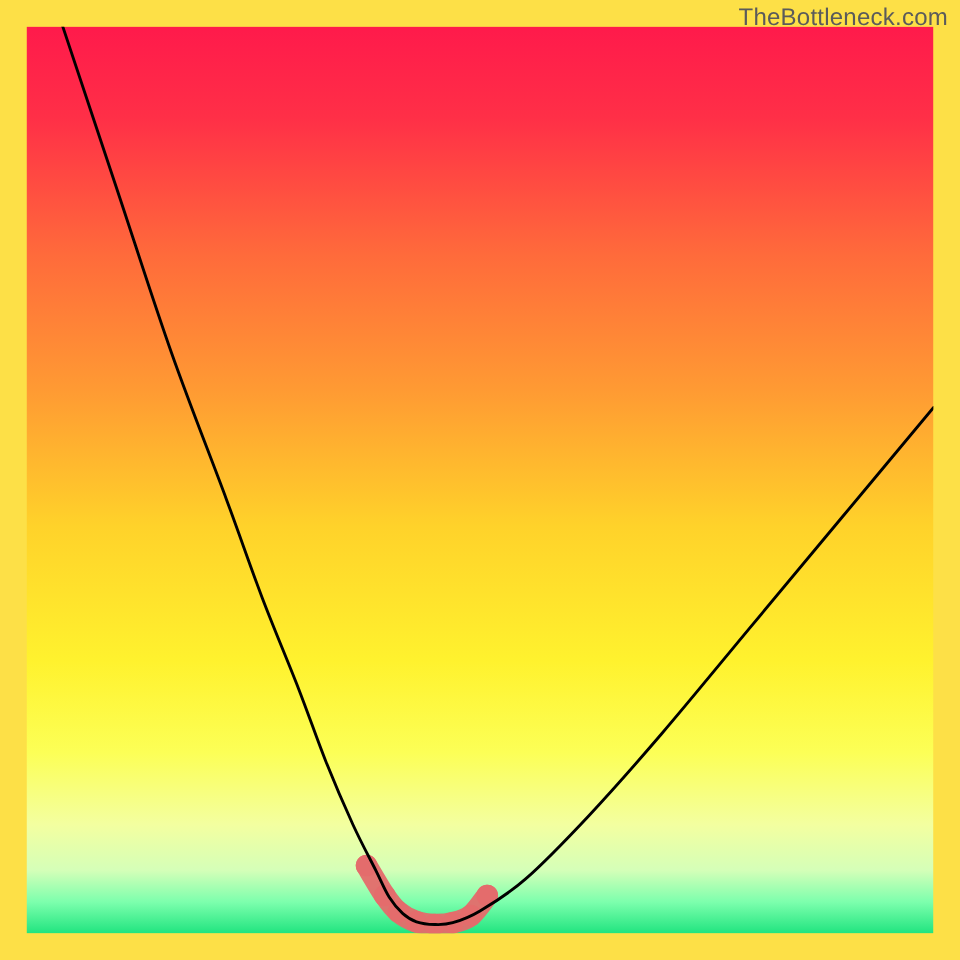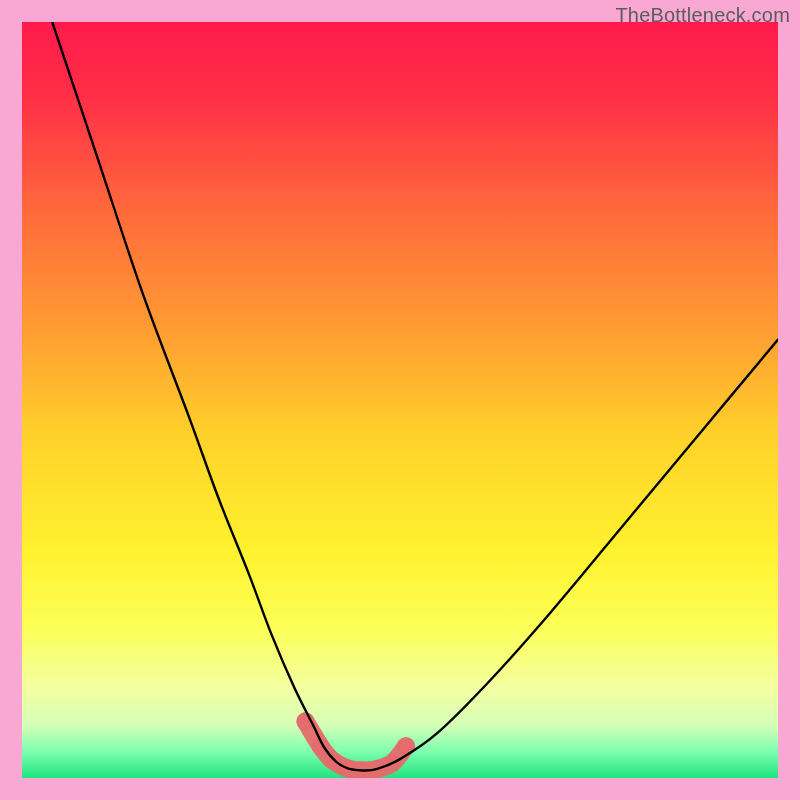--- a/index.html
+++ b/index.html
@@ -8,21 +8,21 @@
     width: 800px;
     height: 800px;
     background: #000;
     overflow: hidden;
     font-family: Arial, Helvetica, sans-serif;
   }
   .frame {
     position: relative;
     width: 800px;
     height: 800px;
-    background: #f9a8d4;
+    background: #fde047;
   }
   .plot-area {
     position: absolute;
     left: 22px;
     top: 22px;
     width: 756px;
     height: 756px;
     overflow: hidden;
   }
   .gradient {

